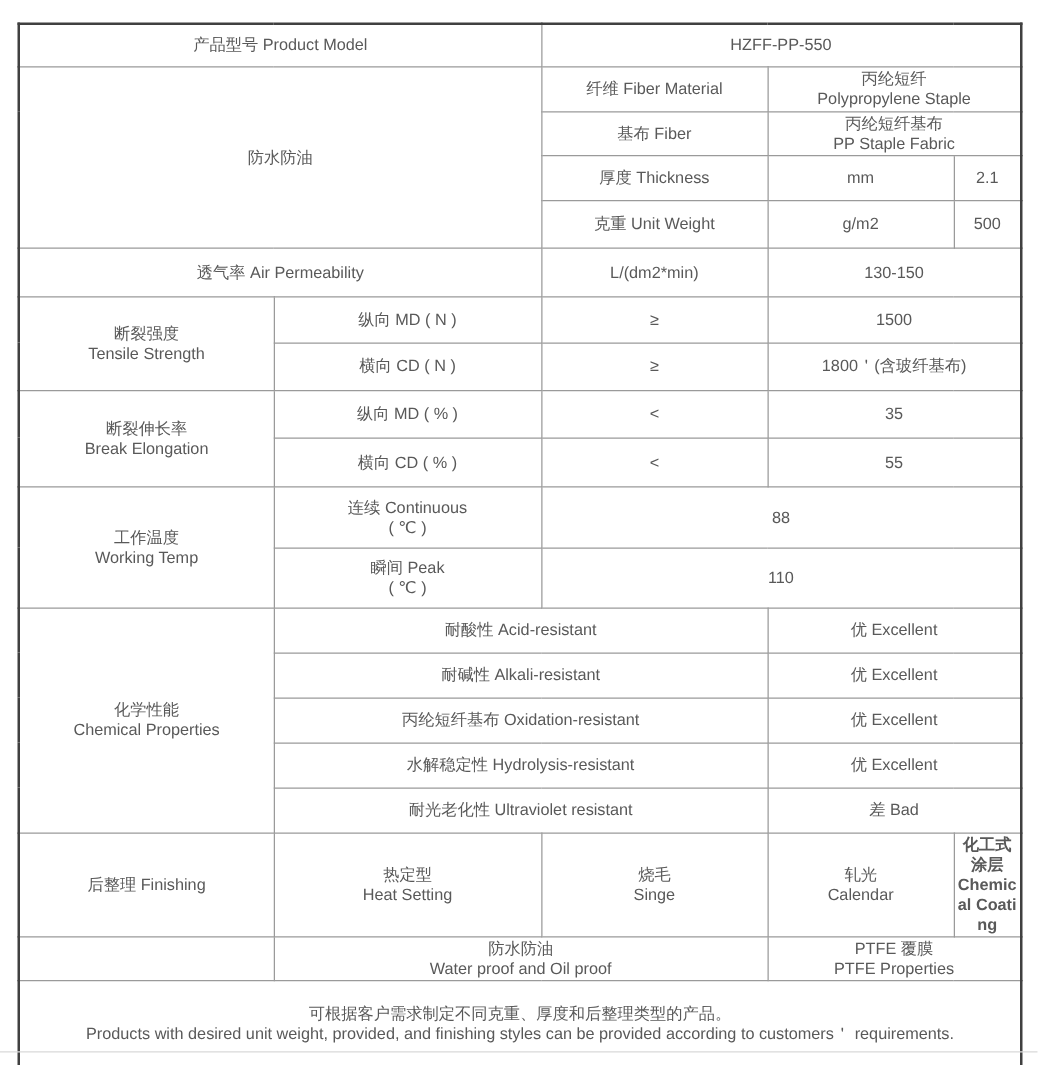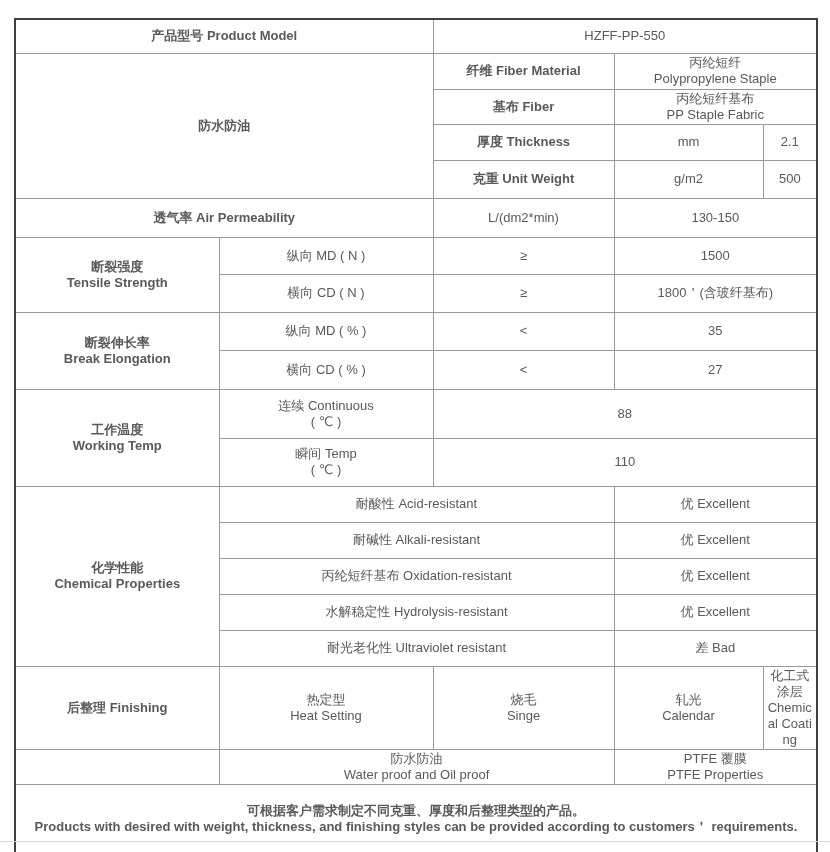--- a/index.html
+++ b/index.html
@@ -20,22 +20,22 @@
   }
   .spec-table td {
     border: 1px solid #9a9a9a;
     text-align: center;
     vertical-align: middle;
     font-size: 13px;
     line-height: 16px;
     padding: 1px 2px;
     overflow: hidden;
   }
-  .b { font-weight: bold; }
-  .bw { word-break: break-all; }
+  .b { font-weight: normal; }
+  .bw { word-break: break-all; font-weight: bold; }
   .footer-cell {
     text-align: left;
     vertical-align: top;
     padding: 16px 4px 0 2px;
     line-height: 20px;
   }
   .artifact-line {
     position: absolute;
     left: 0; top: 841px;
     width: 830px; height: 1px;
@@ -115,37 +115,37 @@
       <div>断裂伸长率</div>
       <div>Break Elongation</div>
     </td>
     <td>纵向 MD ( % )</td>
     <td>&lt;</td>
     <td colspan="2">35</td>
   </tr>
   <tr style="height:39px">
     <td>横向 CD ( % )</td>
     <td>&lt;</td>
-    <td colspan="2">27</td>
+    <td colspan="2">55</td>
   </tr>
 
   <tr style="height:49px">
     <td rowspan="2" class="b">
       <div>工作温度</div>
       <div>Working Temp</div>
     </td>
     <td>
       <div>连续 Continuous</div>
       <div>( ℃ )</div>
     </td>
     <td colspan="3">88</td>
   </tr>
   <tr style="height:48px">
     <td>
-      <div>瞬间 Temp</div>
+      <div>瞬间 Peak</div>
       <div>( ℃ )</div>
     </td>
     <td colspan="3">110</td>
   </tr>
 
   <tr style="height:36px">
     <td rowspan="5" class="b">
       <div>化学性能</div>
       <div>Chemical Properties</div>
     </td>
@@ -197,19 +197,19 @@
     </td>
     <td colspan="2">
       <div>PTFE 覆膜</div>
       <div>PTFE Properties</div>
     </td>
   </tr>
 
   <tr style="height:70px">
     <td colspan="5" class="footer-cell b">
       <div>可根据客户需求制定不同克重、厚度和后整理类型的产品。</div>
-      <div>Products with desired with weight, thickness, and finishing styles can be provided according to customers＇ requirements.</div>
+      <div>Products with desired unit weight, provided, and finishing styles can be provided according to customers＇ requirements.</div>
     </td>
   </tr>
 </tbody>
   </table>
 
 <div class="artifact-line"></div>
 
 </body></html>

